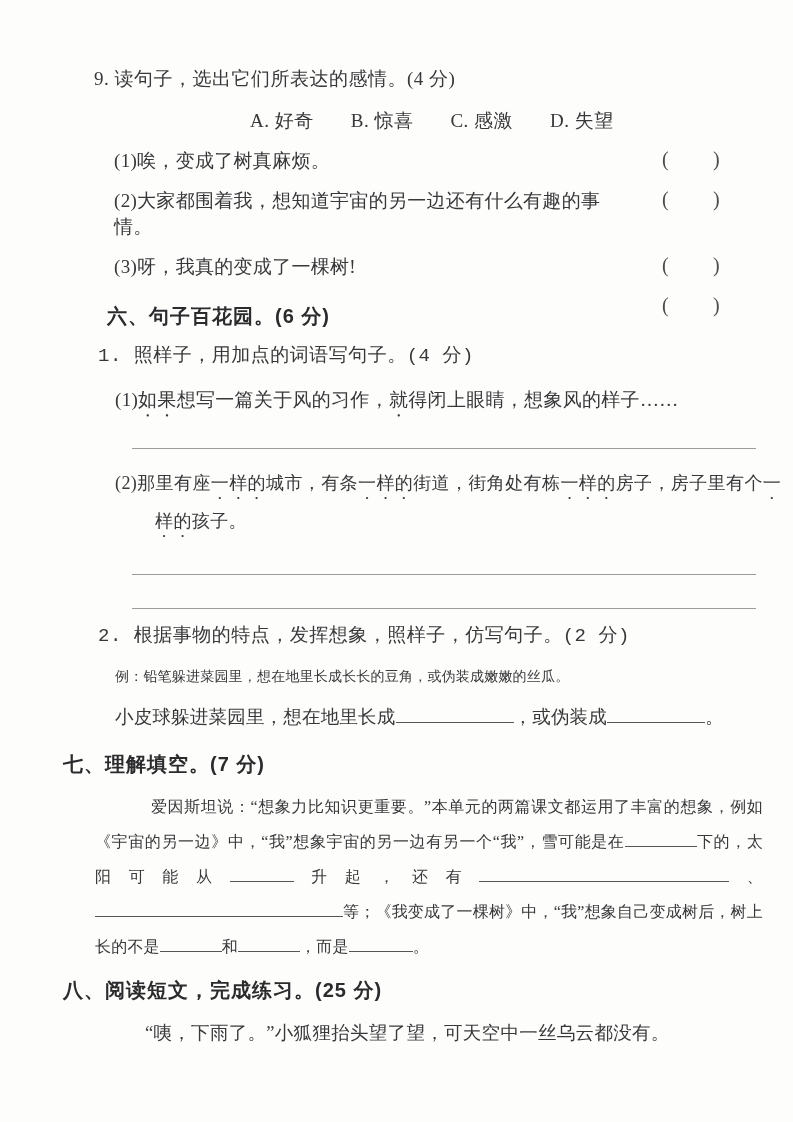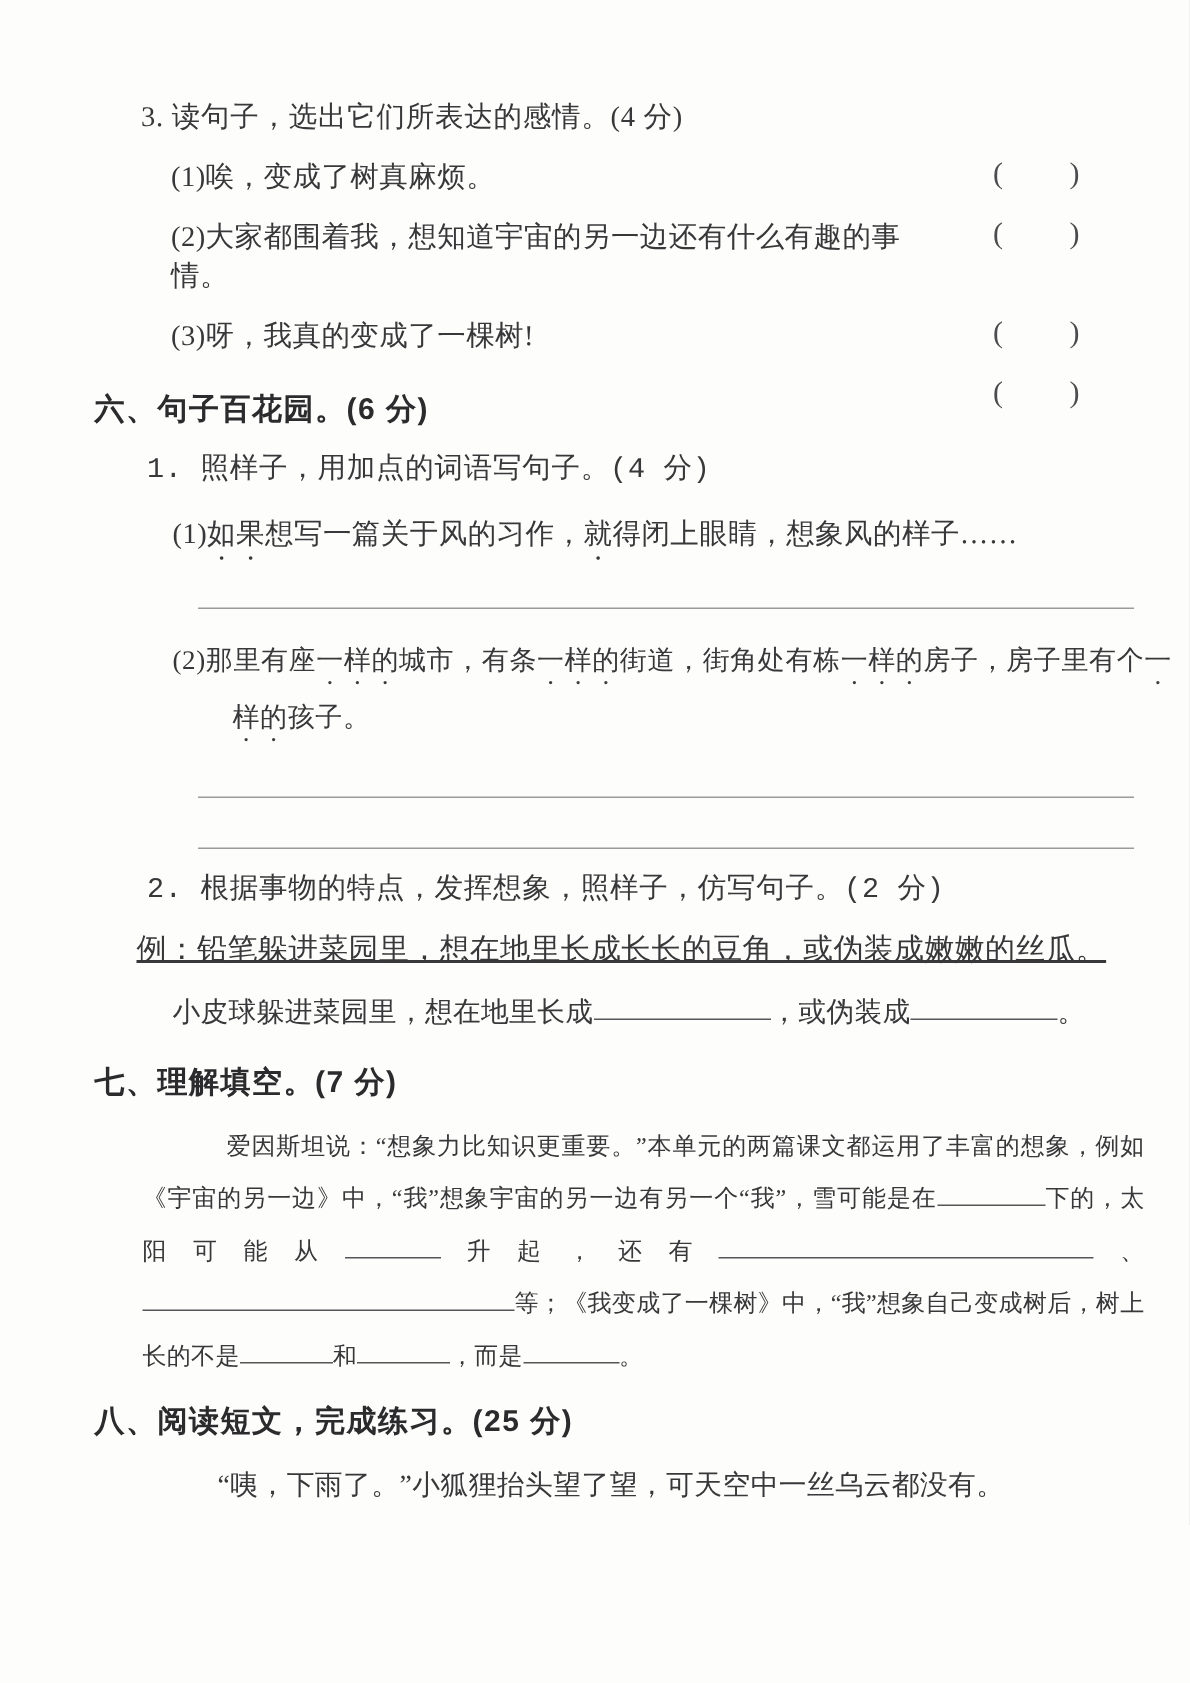--- a/index.html
+++ b/index.html
@@ -24,40 +24,40 @@
     position:absolute; left:548px; top:0; width:58px;
     display:flex; justify-content:space-between;
     color:#4c4c4e; font-size:20px;
   }
   
   .sec-header {
     font-weight:bold; color:#2b2b2d; font-size:20px;
     letter-spacing:1px;
     font-family:"Liberation Sans","DejaVu Sans",sans-serif;
   }
-  .sec-six { margin-top:24px; }
+  .sec-six { margin-top:24px;margin-left:44px; }
   .sub-header { margin:15px 0 0 35px; letter-spacing:0.5px;font-family:Liberation Mono, monospace; }
   
   .sent1 { margin:16px 0 0 52px; line-height:30px; letter-spacing:0.3px; }
   .em {
     -webkit-text-emphasis:filled dot #3a3a3a;
     -webkit-text-emphasis-position:under left;
     text-emphasis:filled dot #3a3a3a;
     text-emphasis-position:under right;
   }
   .rule { border-top:1px solid #9b9b9b; width:624px; margin-left:69px; }
   .rule-a { margin-top:27px; }
   .rule-b { margin-top:33px; }
   .rule-c { margin-top:33px; }
   .sent2 {
     margin:16px 0 0 52px; width:640px;
     font-size:18px; line-height:36px; letter-spacing:0.4px;
     padding-left:40px; text-indent:-40px;
   }
-  .example { margin:15px 0 0 28px; letter-spacing:0.2px; font-size:20px;text-decoration:underline; }
+  .example { margin:15px 0 0 52px; letter-spacing:0.2px; font-size:14px; }
   .fill-line { margin:14px 0 0 52px; font-size:18.5px; letter-spacing:0.2px; }
   .blank {
     display:inline-block; height:1.05em;
     border-bottom:1px solid #55555a;
     vertical-align:baseline;
   }
   
   .sec-seven { margin-top:22px; }
   .para7 {
     margin:12px 0 0 32px; width:668px;
@@ -72,22 +72,28 @@
     font-family:"Liberation Sans","DejaVu Sans",sans-serif;
   }
   .read-para { margin:14px 0 0 82px; font-size:18.5px; line-height:23px; letter-spacing:0.3px; }
   .read-para.first { margin-top:19px; }
 </style>
 </head>
 <body>
 
 <div class="page">
 
-  <div class="row q3-header">3. 读句子，选出它们所表达的感情。(4 分)</div>
+  <div class="row q3-header">9. 读句子，选出它们所表达的感情。(4 分)</div>
 
+  <div class="q3-options">
+    <span>A. 好奇</span>
+    <span>B. 惊喜</span>
+    <span>C. 感激</span>
+    <span>D. 失望</span>
+  </div>
 
   <div class="q3-item">
     <span>(1)唉，变成了树真麻烦。</span>
     <span class="brk">
       <span>(</span>
       <span>)</span>
     </span>
   </div>
   <div class="q3-item">
     <span>(2)大家都围着我，想知道宇宙的另一边还有什么有趣的事情。</span>

